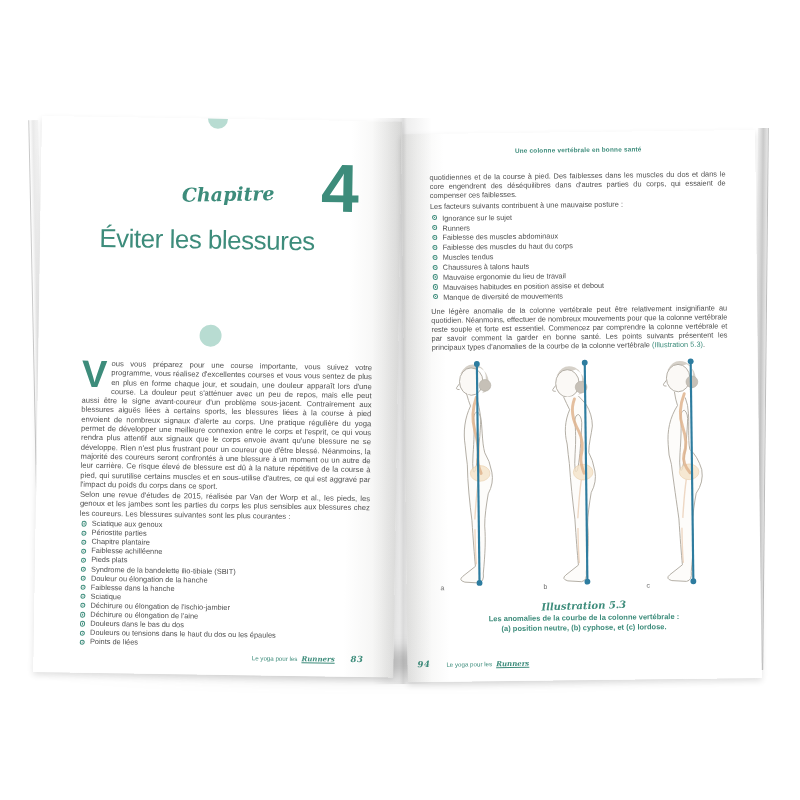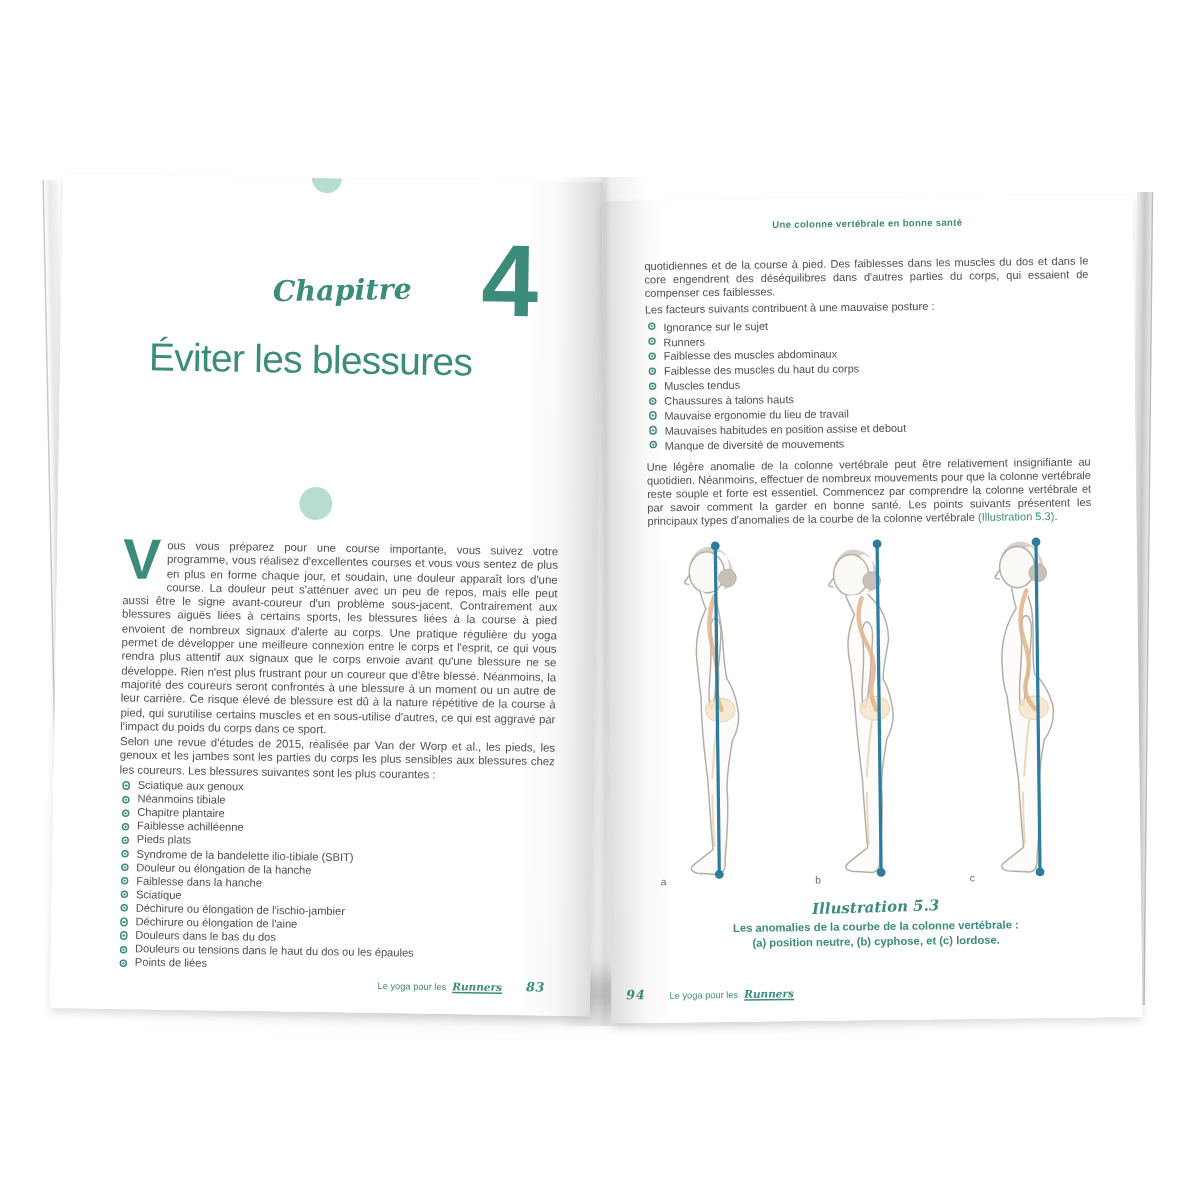--- a/index.html
+++ b/index.html
@@ -125,21 +125,21 @@
       <div class="lbody">
         <p><span class="dropcap">V</span><span>ous vous préparez pour une course importante, vous suivez votre programme, vous réalisez d'excellentes courses et vous vous sentez de plus en plus en forme chaque jour, et soudain, une douleur apparaît lors d'une course. La douleur peut s'atténuer avec un peu de repos, mais elle peut aussi être le signe avant-coureur d'un problème sous-jacent. Contrairement aux blessures aiguës liées à certains sports, les blessures liées à la course à pied envoient de nombreux signaux d'alerte au corps. Une pratique régulière du yoga permet de développer une meilleure connexion entre le corps et l'esprit, ce qui vous rendra plus attentif aux signaux que le corps envoie avant qu'une blessure ne se développe. Rien n'est plus frustrant pour un coureur que d'être blessé. Néanmoins, la majorité des coureurs seront confrontés à une blessure à un moment ou un autre de leur carrière. Ce risque élevé de blessure est dû à la nature répétitive de la course à pied, qui surutilise certains muscles et en sous-utilise d'autres, ce qui est aggravé par l'impact du poids du corps dans ce sport.</span></p>
         <p>Selon une revue d'études de 2015, réalisée par Van der Worp et al., les pieds, les genoux et les jambes sont les parties du corps les plus sensibles aux blessures chez les coureurs. Les blessures suivantes sont les plus courantes :</p>
         <ul class="blist">
             <li>
               <span class="blt"></span>
               <span>Sciatique aux genoux</span>
             </li>
             <li>
               <span class="blt"></span>
-              <span>Néanmoins tibiale</span>
+              <span>Périostite parties</span>
             </li>
             <li>
               <span class="blt"></span>
               <span>Chapitre plantaire</span>
             </li>
             <li>
               <span class="blt"></span>
               <span>Faiblesse achilléenne</span>
             </li>
             <li>

